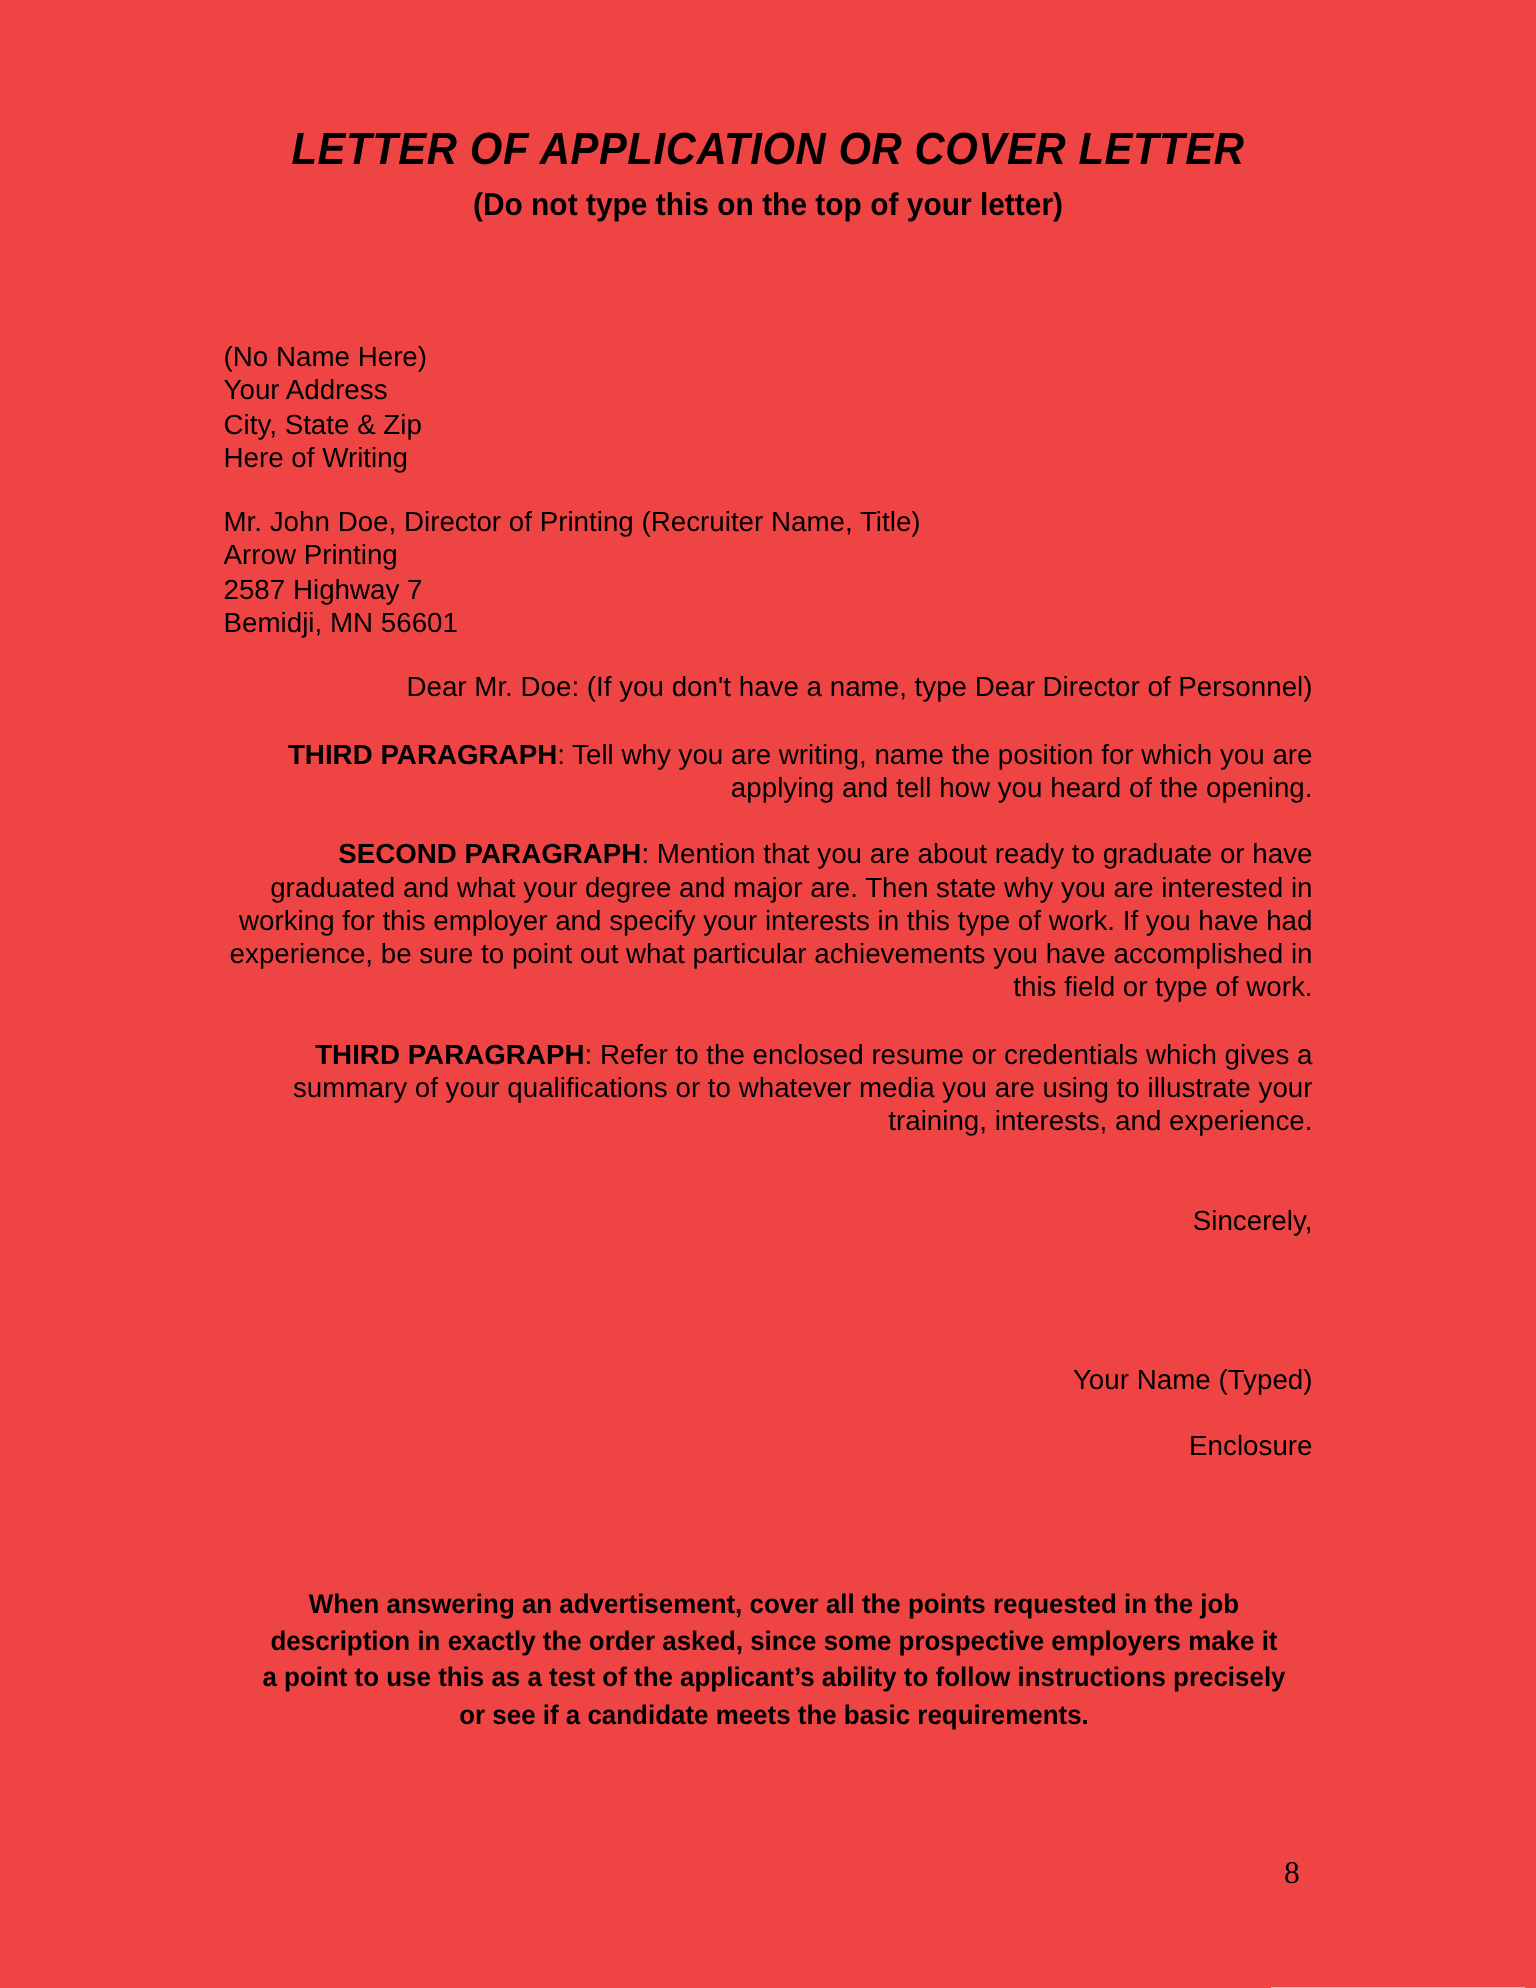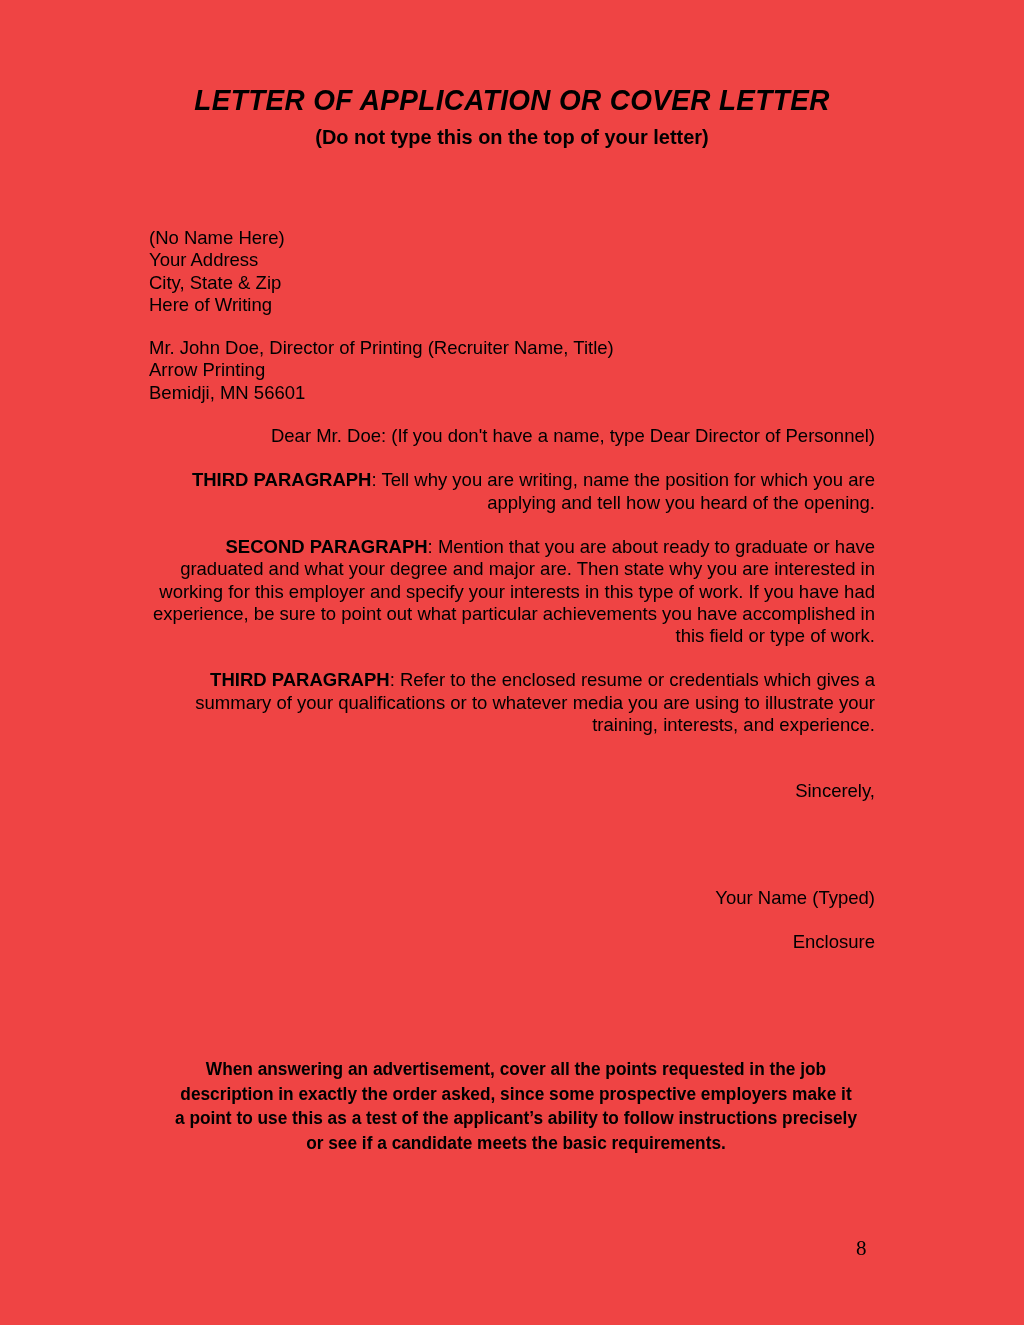--- a/index.html
+++ b/index.html
@@ -133,20 +133,21 @@
       <span class="ln">Your Address</span>
       <span class="ln">City, State &amp; Zip</span>
       <span class="ln">Here of Writing</span>
     </div>
 
     <div class="gap-md"></div>
 
     <div class="blk">
       <span class="ln">Mr. John Doe, Director of Printing (Recruiter Name, Title)</span>
       <span class="ln">Arrow Printing</span>
+      <span class="ln">2587 Highway 7</span>
       <span class="ln">Bemidji, MN 56601</span>
     </div>
 
     <div class="gap-md"></div>
 
     <p class="para">Dear Mr. Doe:  (If you don't have a name, type Dear Director of Personnel)</p>
 
     <div class="gap-sm"></div>
 
     <p class="para">

